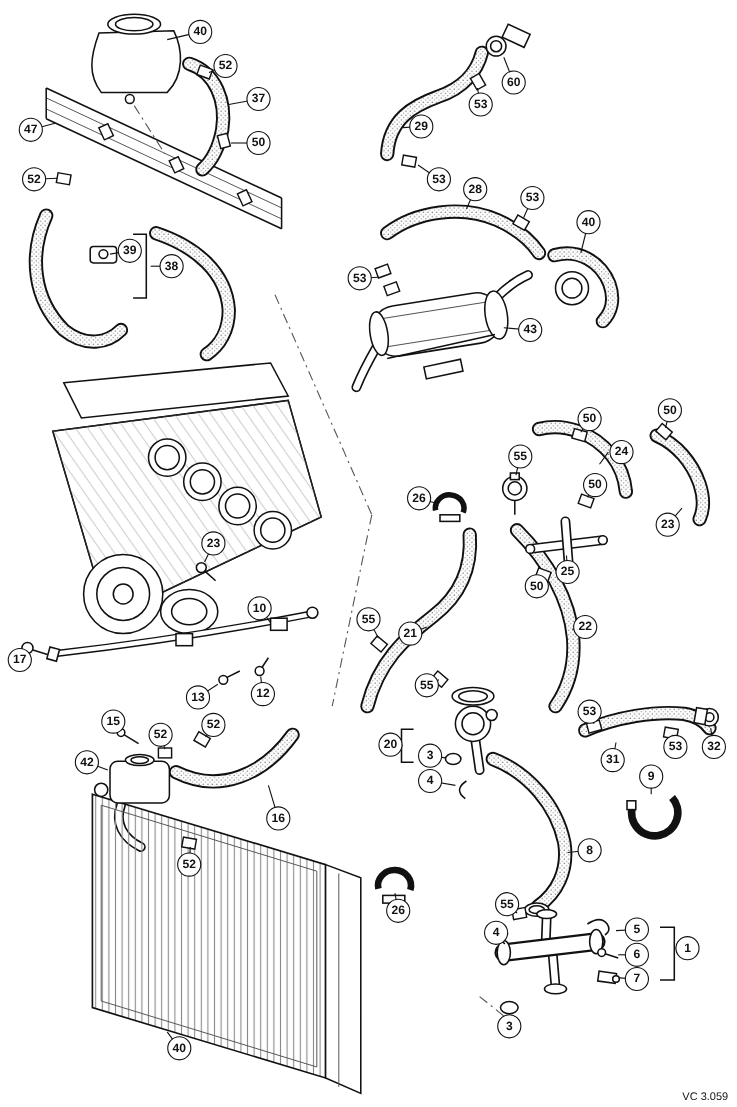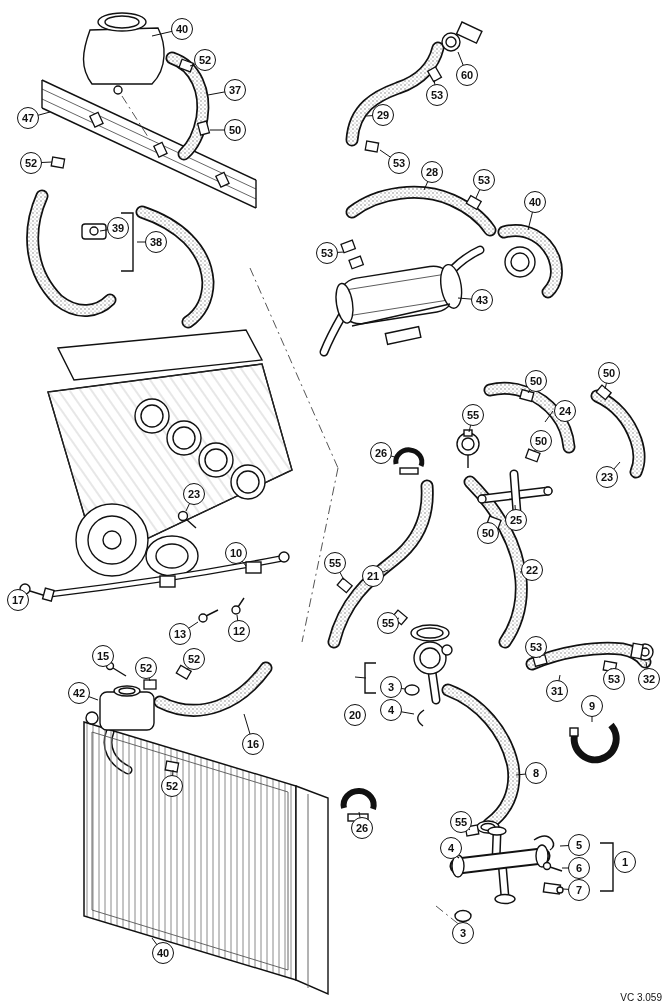--- a/index.html
+++ b/index.html
@@ -416,21 +416,21 @@
       <div class="callout" style="left: 377px; top: 612px;">55</div>
       <div class="callout" style="left: 169px; top: 623px;">13</div>
       <div class="callout" style="left: 228px; top: 620px;">12</div>
       <div class="callout" style="left: 92px; top: 645px;">15</div>
       <div class="callout" style="left: 135px; top: 657px;">52</div>
       <div class="callout" style="left: 183px; top: 648px;">52</div>
       <div class="callout" style="left: 525px; top: 636px;">53</div>
       <div class="callout" style="left: 603px; top: 668px;">53</div>
       <div class="callout" style="left: 638px; top: 668px;">32</div>
       <div class="callout" style="left: 68px; top: 682px;">42</div>
-      <div class="callout" style="left: 344px; top: 704px;">20</div>
+      <div class="callout" style="left: 344px; top: 666px;">20</div>
       <div class="callout" style="left: 380px; top: 676px;">3</div>
       <div class="callout" style="left: 380px; top: 699px;">4</div>
       <div class="callout" style="left: 546px; top: 680px;">31</div>
       <div class="callout" style="left: 581px; top: 695px;">9</div>
       <div class="callout" style="left: 242px; top: 733px;">16</div>
       <div class="callout" style="left: 525px; top: 762px;">8</div>
       <div class="callout" style="left: 161px; top: 775px;">52</div>
       <div class="callout" style="left: 351px; top: 817px;">26</div>
       <div class="callout" style="left: 450px; top: 811px;">55</div>
       <div class="callout" style="left: 440px; top: 837px;">4</div>

